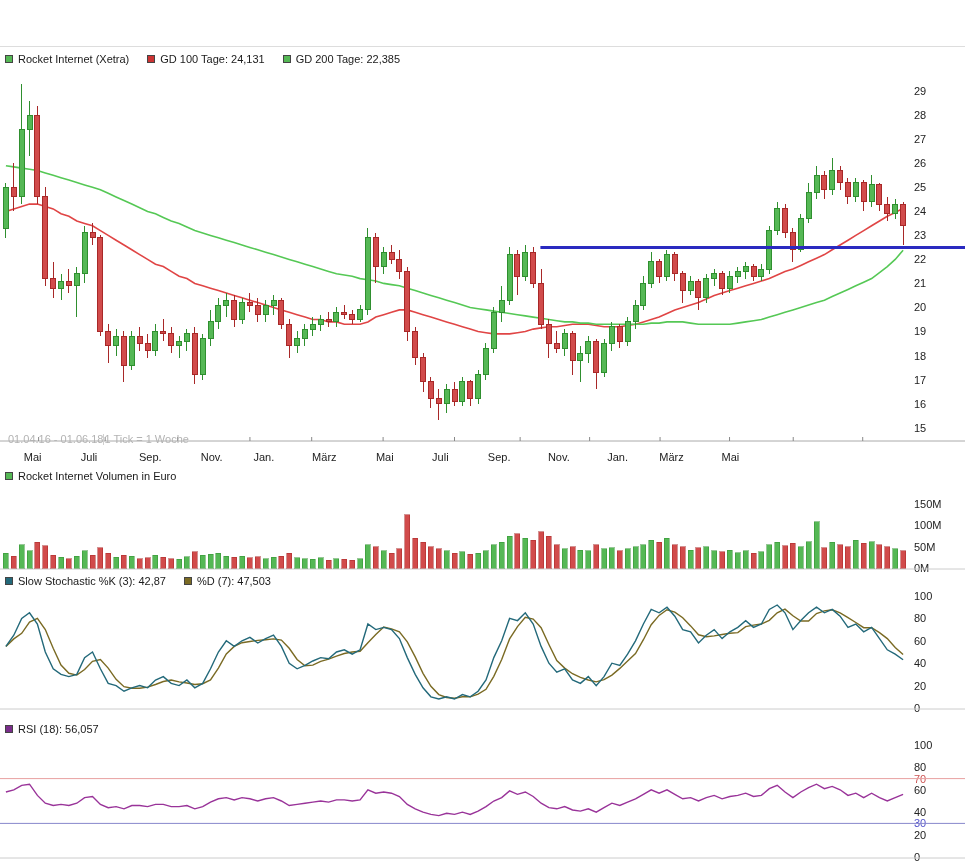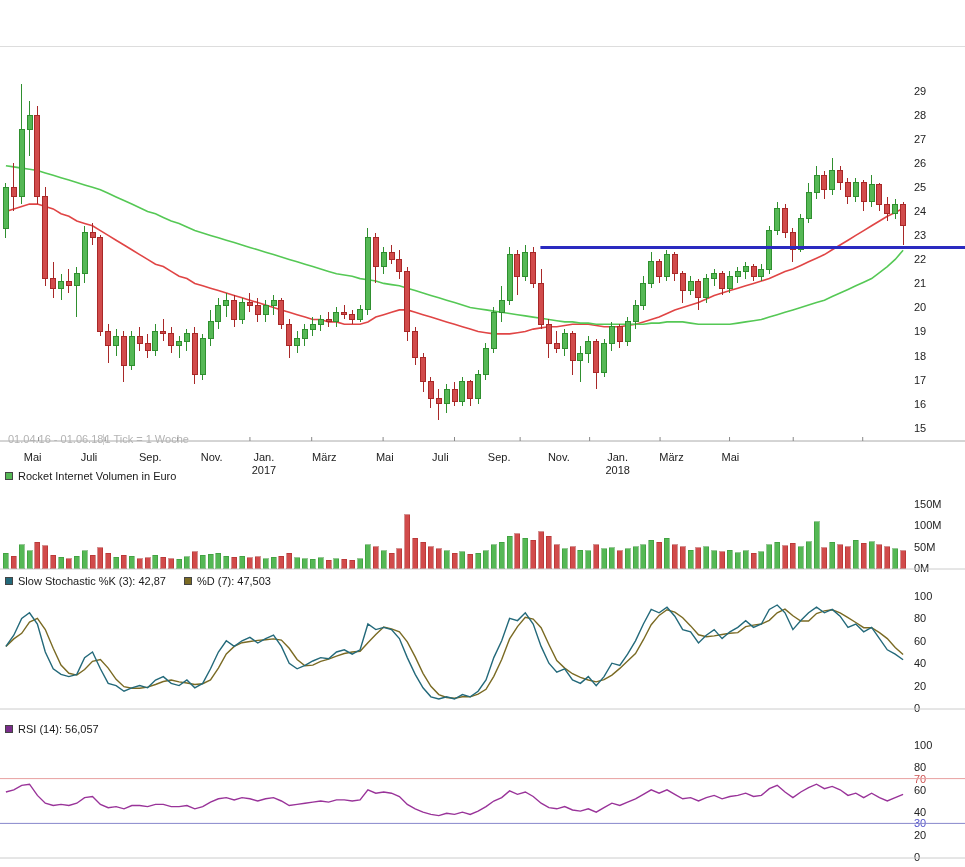--- a/index.html
+++ b/index.html
@@ -15,20 +15,34 @@
   .xlabels{position:absolute;left:0;top:451px;width:817px;height:13px}
   .xlabels span{position:absolute;transform:translateX(-50%);color:#222}
   .years{top:464px}
 </style>
 </head>
 <body>
 
 <div id="app">
   <div class="hline" style="top:46px"></div>
 
+  <div class="lg" style="top:53px">
+    <span class="lgi">
+      <i class="sq" style="background: rgb(85, 184, 85);"></i>
+      <span>Rocket Internet (Xetra)</span>
+    </span>
+    <span class="lgi">
+      <i class="sq" style="background: rgb(204, 51, 51);"></i>
+      <span>GD 100 Tage: 24,131</span>
+    </span>
+    <span class="lgi">
+      <i class="sq" style="background: rgb(85, 184, 85);"></i>
+      <span>GD 200 Tage: 22,385</span>
+    </span>
+  </div>
 
   <svg id="svg-main" width="965" height="370" style="top:72px">
       <g>
         <text x="914" y="23.22077922077924" font-size="11" fill="#222" font-family="&quot;Liberation Sans&quot;,sans-serif">29</text>
         <text x="914" y="47.24675324675326" font-size="11" fill="#222" font-family="&quot;Liberation Sans&quot;,sans-serif">28</text>
         <text x="914" y="71.27272727272728" font-size="11" fill="#222" font-family="&quot;Liberation Sans&quot;,sans-serif">27</text>
         <text x="914" y="95.2987012987013" font-size="11" fill="#222" font-family="&quot;Liberation Sans&quot;,sans-serif">26</text>
         <text x="914" y="119.32467532467534" font-size="11" fill="#222" font-family="&quot;Liberation Sans&quot;,sans-serif">25</text>
         <text x="914" y="143.35064935064935" font-size="11" fill="#222" font-family="&quot;Liberation Sans&quot;,sans-serif">24</text>
         <text x="914" y="167.3766233766234" font-size="11" fill="#222" font-family="&quot;Liberation Sans&quot;,sans-serif">23</text>
@@ -309,24 +323,20 @@
       <span style="left: 32.3%;">Jan.</span>
       <span style="left: 39.7%;">März</span>
       <span style="left: 47.1%;">Mai</span>
       <span style="left: 53.9%;">Juli</span>
       <span style="left: 61.1%;">Sep.</span>
       <span style="left: 68.4%;">Nov.</span>
       <span style="left: 75.6%;">Jan.</span>
       <span style="left: 82.2%;">März</span>
       <span style="left: 89.4%;">Mai</span>
     </div>
-  <div class="xlabels years" id="xyears-main">
-      <span style="left: 32.3%;">2017</span>
-      <span style="left: 75.6%;">2018</span>
-    </div>
 
   <div class="lg" style="top:470px">
     <span class="lgi">
       <i class="sq" style="background: rgb(85, 184, 85);"></i>
       <span>Rocket Internet Volumen in Euro</span>
     </span>
   </div>
   <svg id="svg-volume" width="965" height="74" style="top:498px">
       <g>
         <text x="914" y="10" font-size="11" fill="#222" font-family="&quot;Liberation Sans&quot;,sans-serif">150M</text>
@@ -474,21 +484,21 @@
         <text x="914" y="121.00000000000001" font-size="11" fill="#222" font-family="&quot;Liberation Sans&quot;,sans-serif">0</text>
       </g>
       <line x1="0" y1="118" x2="965" y2="118" stroke="#ccc"></line>
       <polyline points="5.9,55.4 13.8,47.9 21.7,42.3 29.5,31.1 37.4,27.4 45.3,38.6 53.2,57.3 61.0,74.1 68.9,82.3 76.8,84.1 84.6,78.5 92.5,70.3 100.4,68.5 108.2,77.1 116.1,88.3 124.0,95.7 131.8,97.2 139.7,97.2 147.6,96.1 155.5,93.5 163.3,90.5 171.2,89.0 179.1,90.9 186.9,92.0 194.8,93.5 202.7,92.7 210.5,89.0 218.4,77.1 226.3,62.9 234.2,55.4 242.0,51.7 249.9,50.5 257.8,49.4 265.6,48.7 273.5,47.9 281.4,49.1 289.2,57.3 297.1,68.5 305.0,74.8 312.8,74.1 320.7,70.3 328.6,68.1 336.5,65.1 344.3,62.5 352.2,61.0 360.1,60.3 367.9,51.7 375.8,43.5 383.7,36.0 391.5,37.9 399.4,40.8 407.3,50.9 415.2,65.9 423.0,82.3 430.9,95.3 438.8,103.6 446.6,106.5 454.5,107.3 462.4,105.8 470.2,105.8 478.1,103.2 486.0,98.3 493.8,85.3 501.7,68.5 509.6,47.9 517.5,35.6 525.3,26.3 533.2,28.1 541.1,36.7 548.9,53.5 556.8,69.6 564.7,77.1 572.5,82.7 580.4,86.4 588.3,89.0 596.2,90.9 604.0,88.6 611.9,84.1 619.8,77.4 627.6,70.0 635.5,62.5 643.4,48.7 651.2,33.7 659.1,24.4 667.0,18.8 674.8,21.1 682.7,26.7 690.6,34.9 698.5,43.8 706.3,45.7 714.2,44.9 722.1,43.5 729.9,42.3 737.8,41.6 745.7,35.6 753.5,34.1 761.4,33.0 769.3,29.3 777.2,21.8 785.0,18.1 792.9,24.8 800.8,30.0 808.6,30.0 816.5,22.5 824.4,19.9 832.2,18.8 840.1,21.8 848.0,26.7 855.8,31.5 863.7,36.7 871.6,36.7 879.5,41.6 887.3,47.6 895.2,56.5 903.1,63.6" fill="none" stroke="#7a6a23" stroke-width="1.4"></polyline>
       <polyline points="5.9,55.4 13.8,44.2 21.7,27.4 29.5,21.8 37.4,33.0 45.3,61.0 53.2,77.8 61.0,83.4 68.9,85.6 76.8,83.4 84.6,66.6 92.5,61.0 100.4,77.8 108.2,92.4 116.1,94.6 124.0,100.2 131.8,96.8 139.7,94.6 147.6,96.8 155.5,89.0 163.3,85.6 171.2,92.4 179.1,94.6 186.9,89.0 194.8,96.8 202.7,92.4 210.5,77.8 218.4,61.0 226.3,49.8 234.2,55.4 242.0,49.8 249.9,46.4 257.8,52.0 265.6,47.6 273.5,44.2 281.4,55.4 289.2,72.2 297.1,77.8 305.0,74.4 312.8,70.0 320.7,66.6 328.6,67.7 336.5,61.0 344.3,58.8 352.2,63.2 360.1,58.8 367.9,33.0 375.8,38.6 383.7,36.4 391.5,38.6 399.4,47.6 407.3,66.6 415.2,83.4 423.0,96.8 430.9,105.8 438.8,108.0 446.6,105.8 454.5,108.0 462.4,103.6 470.2,105.8 478.1,100.2 486.0,89.0 493.8,66.6 501.7,49.8 509.6,27.4 517.5,29.6 525.3,21.8 533.2,33.0 541.1,55.4 548.9,72.2 556.8,81.2 564.7,77.8 572.5,89.0 580.4,92.4 588.3,85.6 596.2,94.6 604.0,85.6 611.9,72.2 619.8,74.4 627.6,63.2 635.5,49.8 643.4,33.0 651.2,18.4 659.1,21.8 667.0,16.2 674.8,25.2 682.7,38.6 690.6,40.8 698.5,52.0 706.3,44.2 714.2,38.6 722.1,47.6 729.9,40.8 737.8,36.4 745.7,29.6 753.5,36.4 761.4,33.0 769.3,18.4 777.2,14.0 785.0,21.8 792.9,38.6 800.8,29.6 808.6,21.8 816.5,16.2 824.4,21.8 832.2,18.4 840.1,25.2 848.0,36.4 855.8,33.0 863.7,40.8 871.6,36.4 879.5,47.6 887.3,58.8 895.2,63.2 903.1,68.8" fill="none" stroke="#23697a" stroke-width="1.4"></polyline>
     </svg>
 
   <div class="lg" style="top:723px">
     <span class="lgi">
       <i class="sq" style="background: rgb(122, 45, 139);"></i>
-      <span>RSI (14): 56,057</span>
+      <span>RSI (18): 56,057</span>
     </span>
   </div>
   <svg id="svg-rsi" width="965" height="122" style="top:740px">
       <g>
         <text x="914" y="9" font-size="11" fill="#222" font-family="&quot;Liberation Sans&quot;,sans-serif">100</text>
         <text x="914" y="31.400000000000002" font-size="11" fill="#222" font-family="&quot;Liberation Sans&quot;,sans-serif">80</text>
         <text x="914" y="42.6" font-size="11" fill="#cc5555" font-family="&quot;Liberation Sans&quot;,sans-serif">70</text>
         <text x="914" y="53.800000000000004" font-size="11" fill="#222" font-family="&quot;Liberation Sans&quot;,sans-serif">60</text>
         <text x="914" y="76.2" font-size="11" fill="#222" font-family="&quot;Liberation Sans&quot;,sans-serif">40</text>
         <text x="914" y="87.4" font-size="11" fill="#5555cc" font-family="&quot;Liberation Sans&quot;,sans-serif">30</text>

